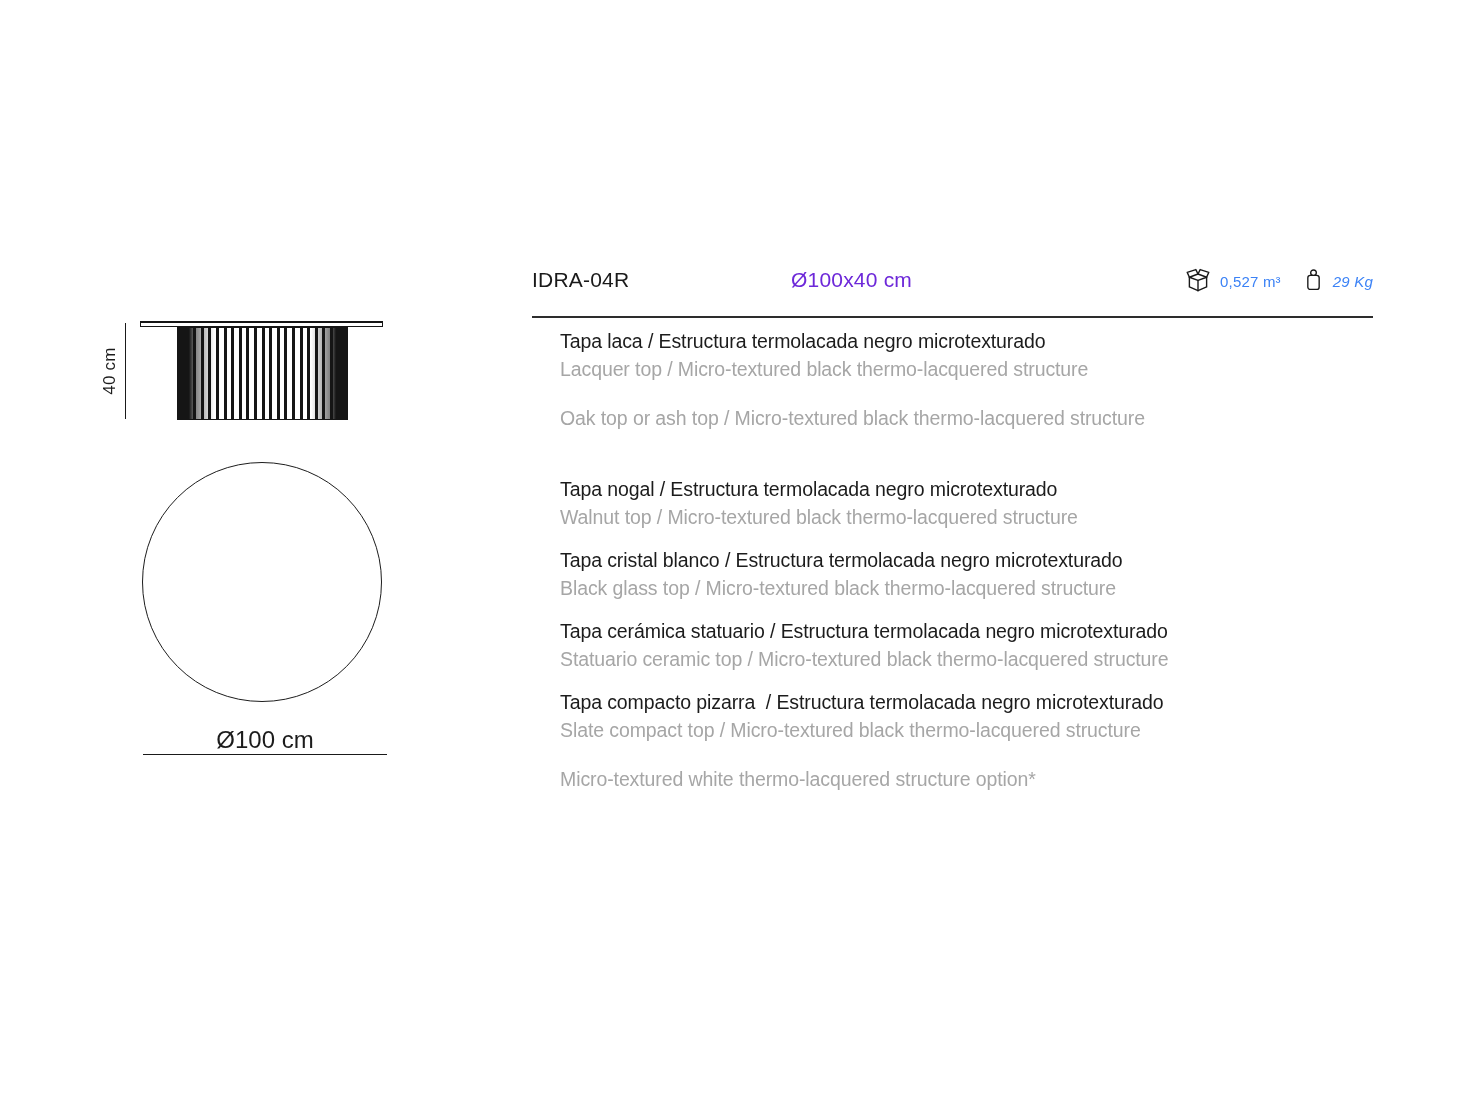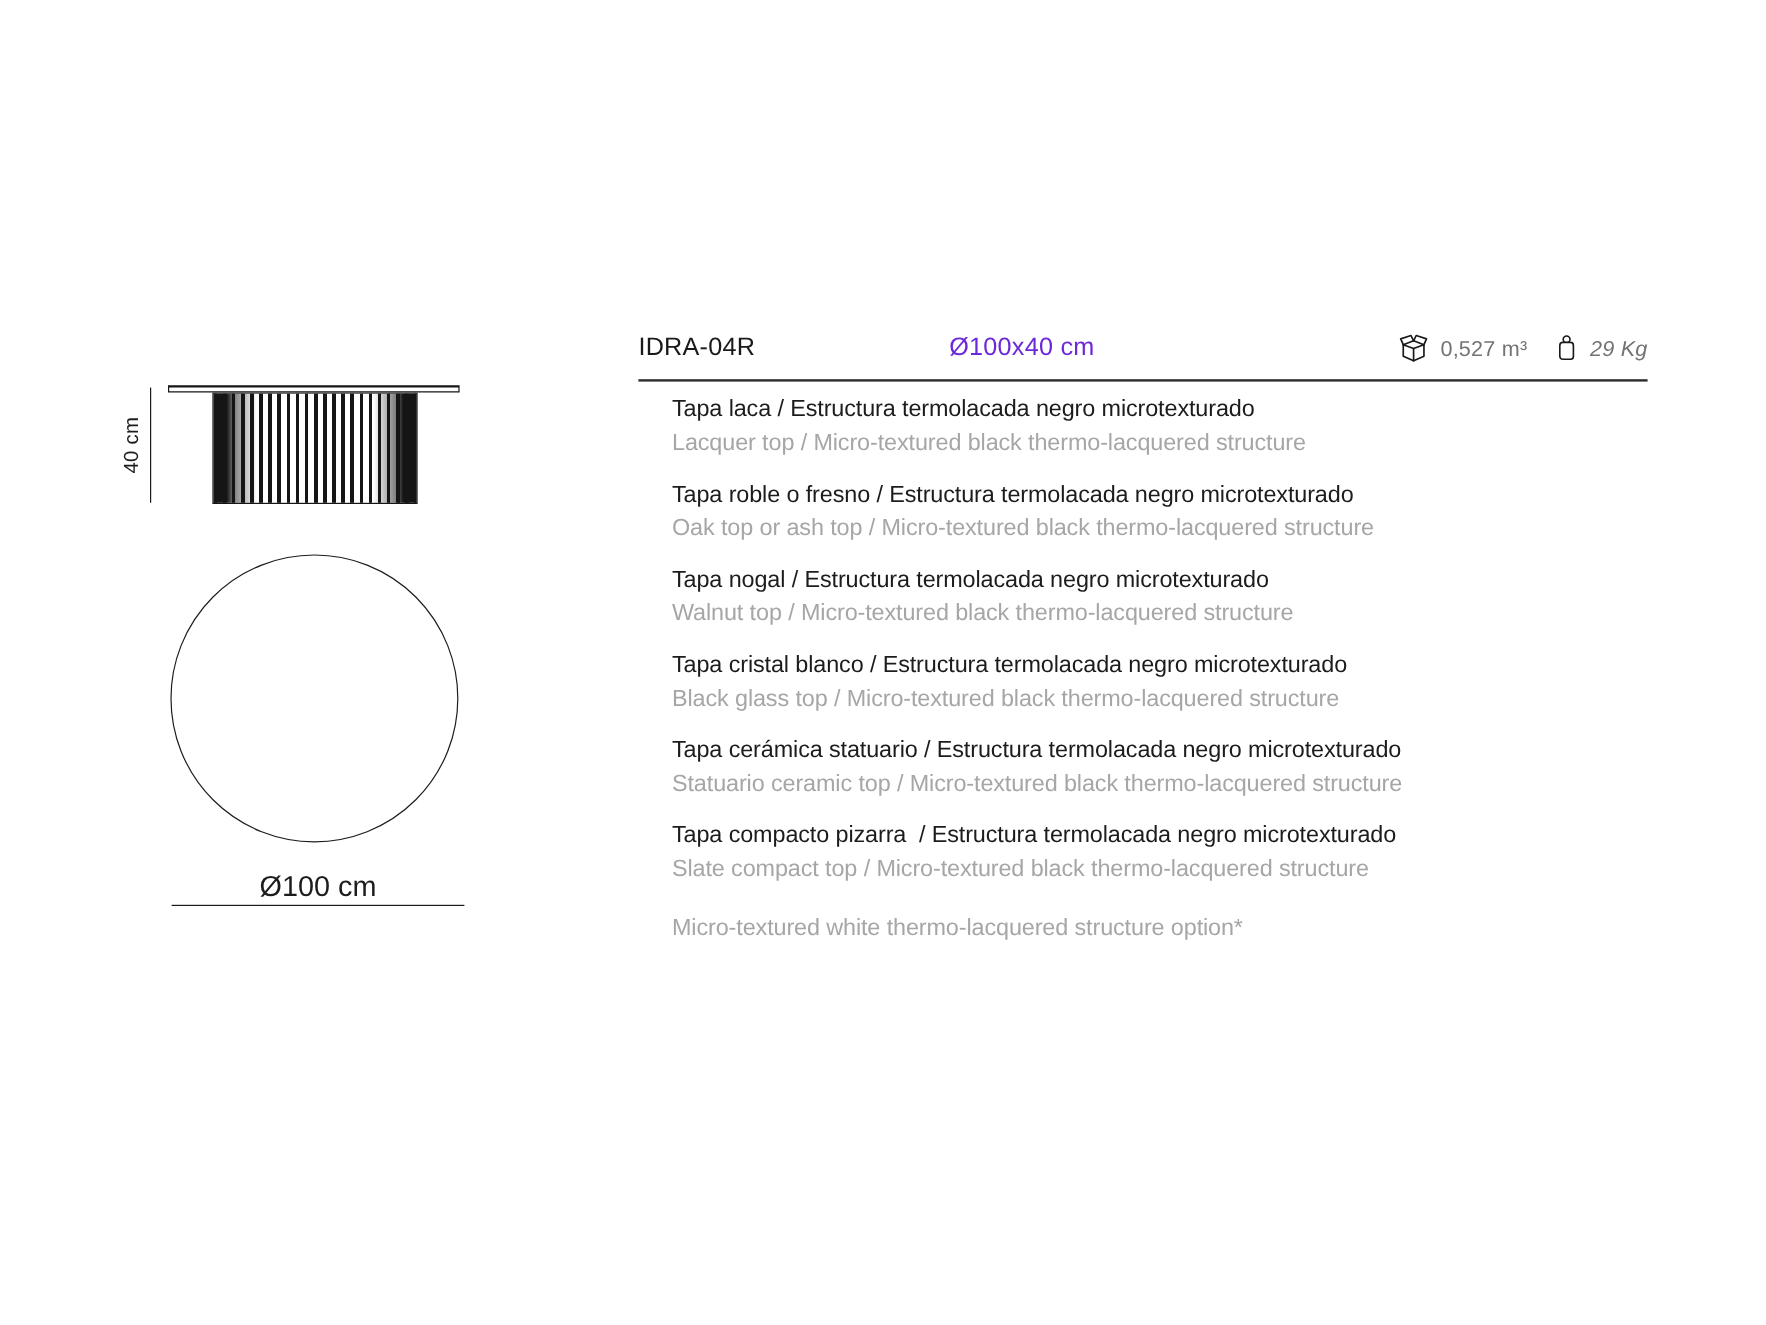--- a/index.html
+++ b/index.html
@@ -63,38 +63,38 @@
     position:absolute; left:143px; top:726px; width:244px;
     text-align:center; font-size:24px; color:#1c1c1c;
   }
   .dim-h-line {
     position:absolute; left:143px; top:754px;
     width:244px; height:1px; background:#1a1a1a;
   }
 
   
   .header-row {
-    position:absolute; left:532px; top:275px;
+    position:absolute; left:532px; top:265px;
     width:841px; height:32px;text-align:right;
   }
   .model-code {
     position:absolute; left:0; top:3px;
     font-size:21px; letter-spacing:0.2px; color:#1a1a1a;
   }
   .product-dims {
     position:absolute; left:259px; top:3px;
     font-size:21px; letter-spacing:0.2px; color:#6d28d9;
   }
   .metrics {
     position:absolute; right:0; top:0; height:32px;
     display:flex; align-items:center;
   }
   .metrics svg { display:block; }
   .metric-value {
-    font-size:18px; letter-spacing:0.2px; color:#737373;
+    font-size:15px; letter-spacing:0.2px; color:#3b82f6;
   }
   .metric-value.volume { margin-left:8px; margin-right:22px; }
   .metric-value.weight { margin-left:9px;font-style:italic; }
   .header-rule {
     position:absolute; left:532px; top:316px;
     width:841px; height:2px; background:#2d2d2d;
   }
 
   .spec-list {
     position:absolute; left:532px; top:330px; width:900px;margin-left:28px;
@@ -154,21 +154,20 @@
   </div>
 
   <div class="header-rule"></div>
 
   <div class="spec-list">
     <div class="spec">
       <div class="es">Tapa laca / Estructura termolacada negro microtexturado</div>
       <div class="en">Lacquer top / Micro-textured black thermo-lacquered structure</div>
     </div>
     <div class="spec">
-      <div class="es">Tapa roble o fresno / Estructura termolacada negro microtexturado</div>
       <div class="en">Oak top or ash top / Micro-textured black thermo-lacquered structure</div>
     </div>
     <div class="spec">
       <div class="es">Tapa nogal / Estructura termolacada negro microtexturado</div>
       <div class="en">Walnut top / Micro-textured black thermo-lacquered structure</div>
     </div>
     <div class="spec">
       <div class="es">Tapa cristal blanco / Estructura termolacada negro microtexturado</div>
       <div class="en">Black glass top / Micro-textured black thermo-lacquered structure</div>
     </div>

